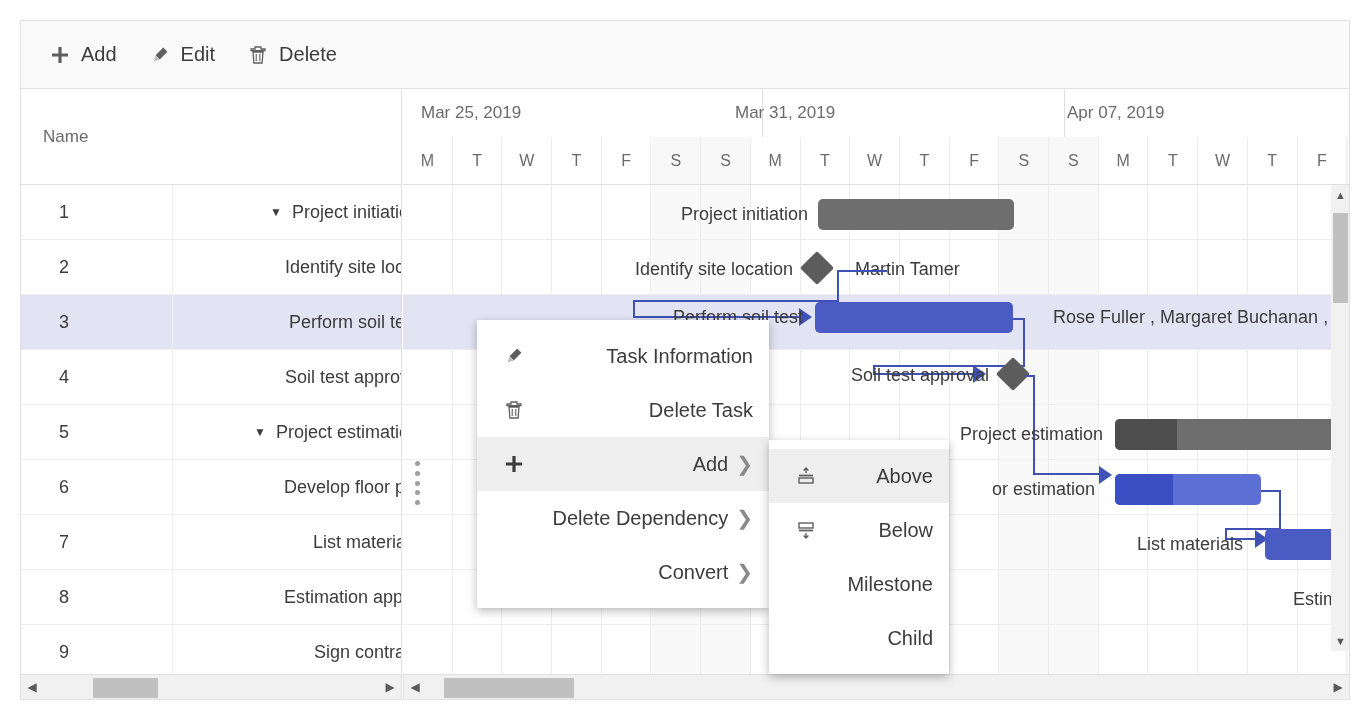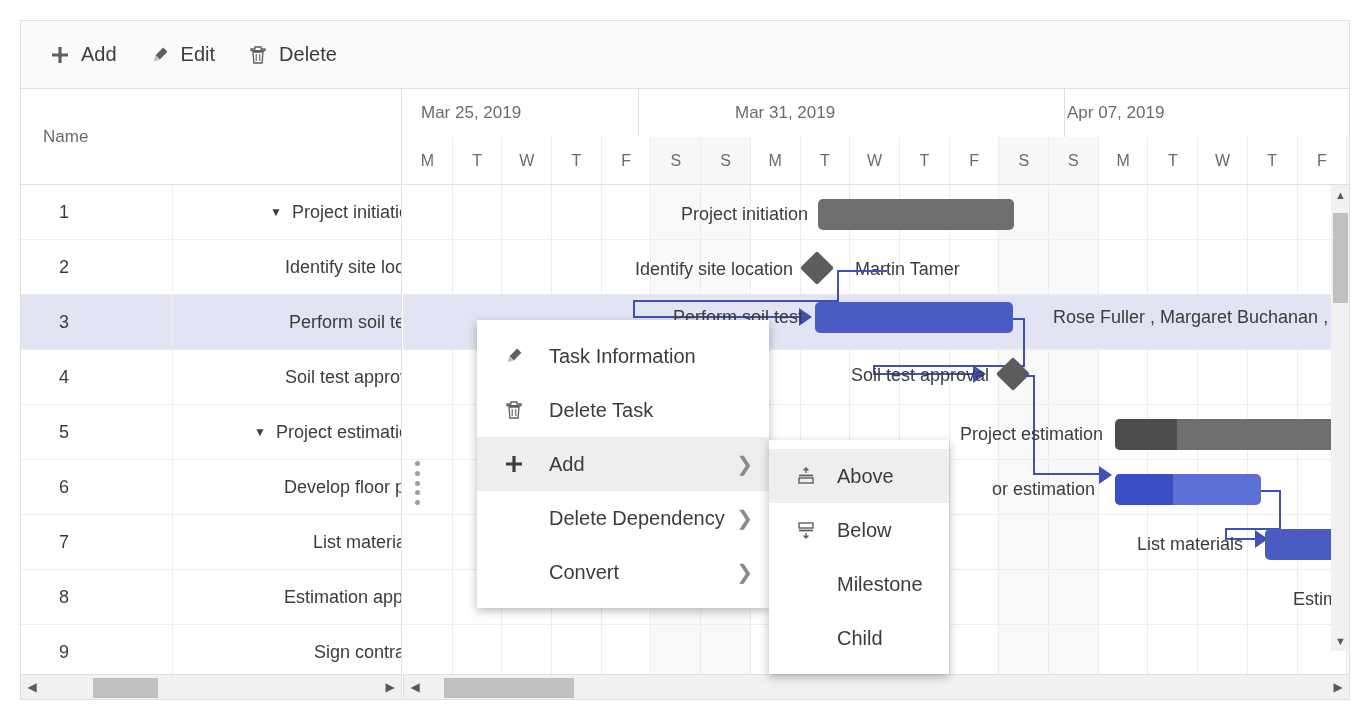--- a/index.html
+++ b/index.html
@@ -217,20 +217,21 @@
     background: #fff;
     box-shadow: 0 3px 9px rgba(0,0,0,0.28);
     padding: 9px 0;
     z-index: 100;
   }
   .mi {
     display: flex; align-items: center;
     height: 54px; padding: 0 16px 0 24px;
     font-size: 20px; color: #3c3c3c;
     cursor: pointer;
+    text-align: right;
   }
   .mi:hover, .mi.hl { background: #eeeeee; }
   .mi-ico {
     width: 26px; height: 22px; margin-right: 22px;
     display: inline-flex; align-items: center; justify-content: center;
     color: #5f5f5f;
   }
   .mi-label { flex: 1; white-space: nowrap; }
   .mi-chev { color: #8a8a8a; font-size: 20px; margin-left: 8px; }
 
@@ -341,21 +342,21 @@
             <div class="cell-name">
               <span class="tw"><span>Sign contract</span></span>
             </div>
           </div>
         </div>
     </div>
 
     <div class="chart">
       <div class="chart-head">
         <div id="weeks">
-            <div class="wk" style="left: 0px; width: 236px;">Mar 25, 2019</div>
+            <div class="wk" style="left: 0px; width: 360px;">Mar 25, 2019</div>
             <div class="wk" style="left: 314px; width: 348px;">Mar 31, 2019</div>
             <div class="wk" style="left: 646px; width: 348px;">Apr 07, 2019</div>
           </div>
         <div id="days">
             <div class="day" style="left: 0px; width: 49.7px;">M</div>
             <div class="day" style="left: 49.7px; width: 49.7px;">T</div>
             <div class="day" style="left: 99.4px; width: 49.7px;">W</div>
             <div class="day" style="left: 149.1px; width: 49.7px;">T</div>
             <div class="day" style="left: 198.8px; width: 49.7px;">F</div>
             <div class="day we" style="left: 248.5px; width: 49.7px;">S</div>

